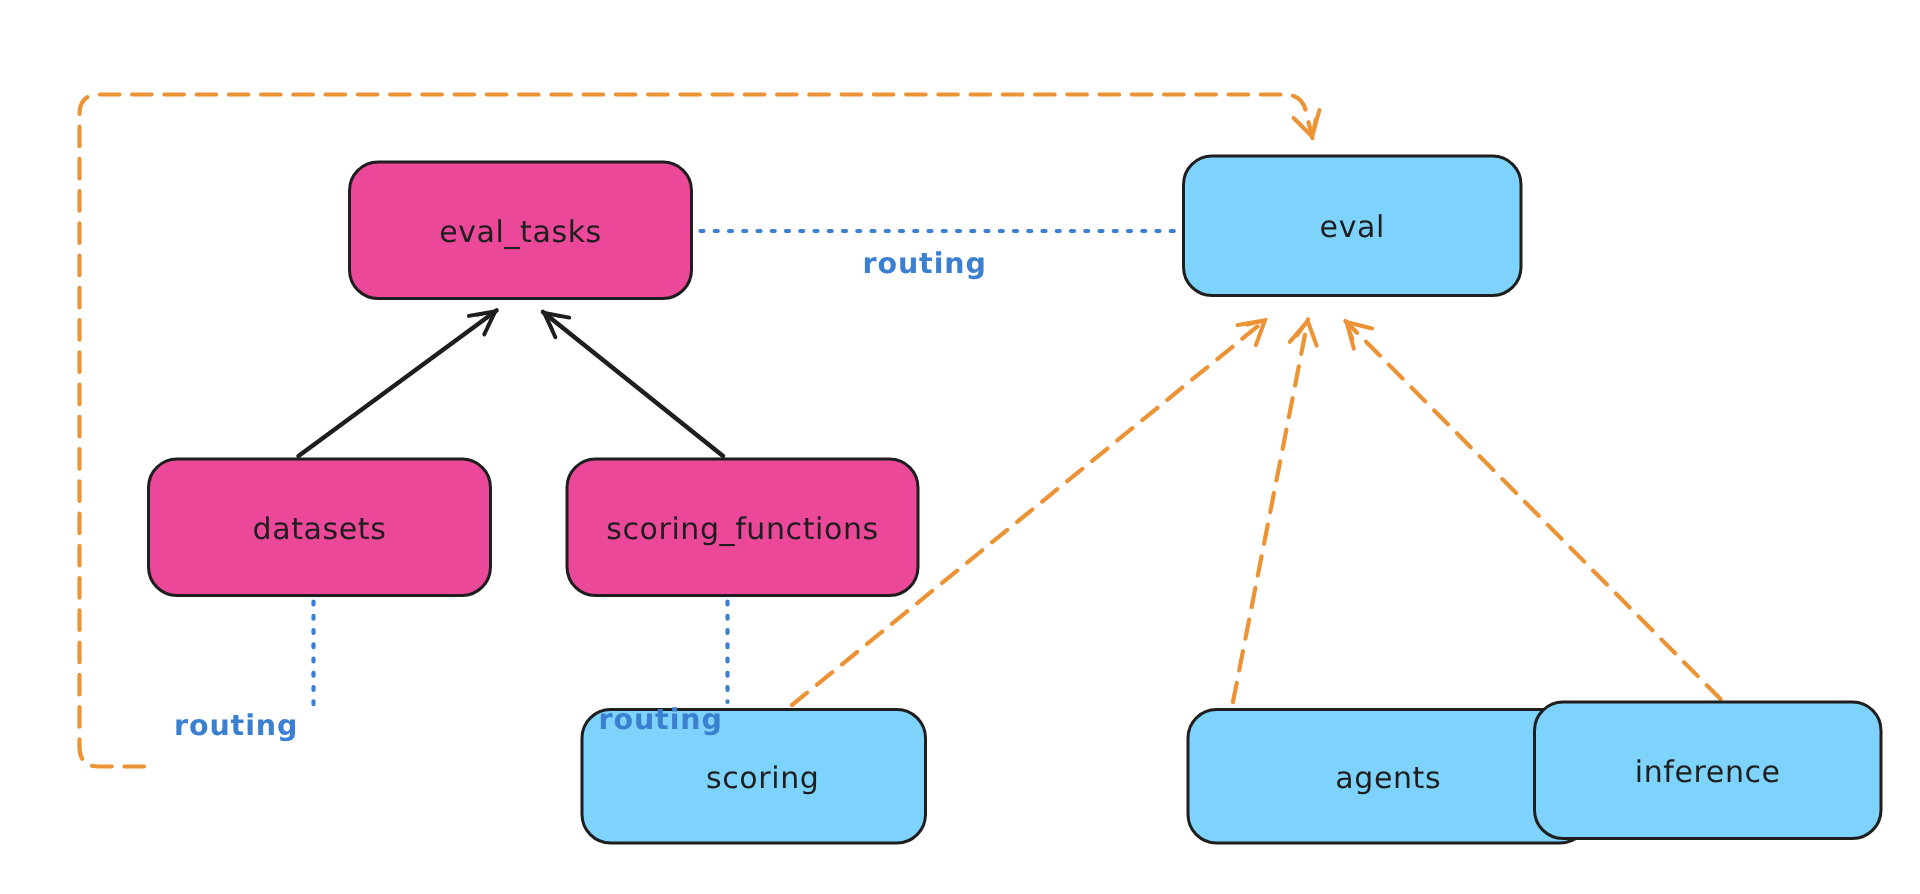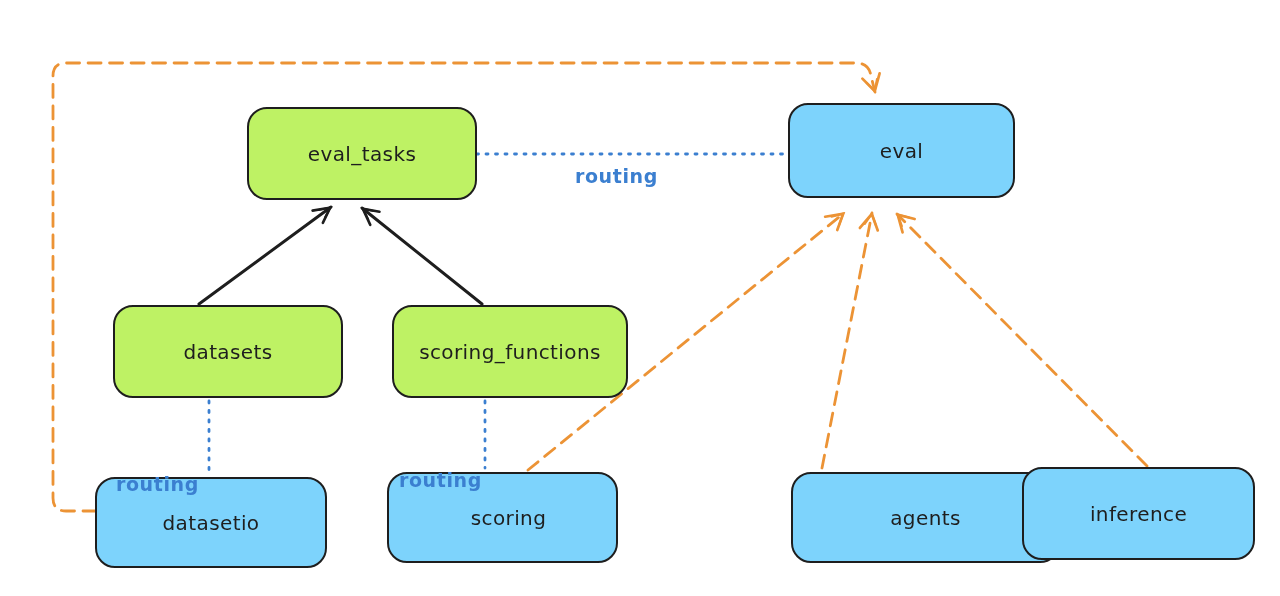--- a/index.html
+++ b/index.html
@@ -22,21 +22,21 @@
     display: flex;
     align-items: center;
     justify-content: center;
     border: 2.6px solid #1e1e1e;
     border-radius: 20px;
     box-sizing: border-box;
     color: #1e1e1e;
     font-size: 20px;
     letter-spacing: 0.4px;
   }
-  .node.blue  { background: #bef264; margin-left: 15px; }
+  .node.blue  { background: #ec4899; }
   .node.green { background: #7dd3fc; }
 
   #n-eval_tasks        { left: 232px; top: 107px; width: 230px; height: 93px; }
   #n-eval              { left: 788px; top: 103px; width: 227px; height: 95px; }
   #n-datasets          { left:  98px; top: 305px; width: 230px; height: 93px; }
   #n-scoring_functions { left: 377px; top: 305px; width: 236px; height: 93px; }
   #n-datasetio         { left:  95px; top: 477px; width: 232px; height: 91px; }
   #n-scoring           { left: 387px; top: 472px; width: 231px; height: 91px; padding-left: 12px; }
   #n-agents            { left: 743px; top: 472px; width: 269px; height: 91px; margin-left: 48px; }
   #n-inference         { left: 1022px; top: 467px; width: 233px; height: 93px; }
@@ -89,23 +89,20 @@
   </div>
   <div class="node green" id="n-eval">
     <span>eval</span>
   </div>
   <div class="node blue" id="n-scoring_functions">
     <span>scoring_functions</span>
   </div>
   <div class="node blue" id="n-datasets">
     <span>datasets</span>
   </div>
-  <div class="node green" id="n-datasetio">
-    <span>datasetio</span>
-  </div>
   <div class="node green" id="n-scoring">
     <span>scoring</span>
   </div>
   <div class="node green" id="n-agents">
     <span>agents</span>
   </div>
   <div class="node green" id="n-inference">
     <span>inference</span>
   </div>
 

